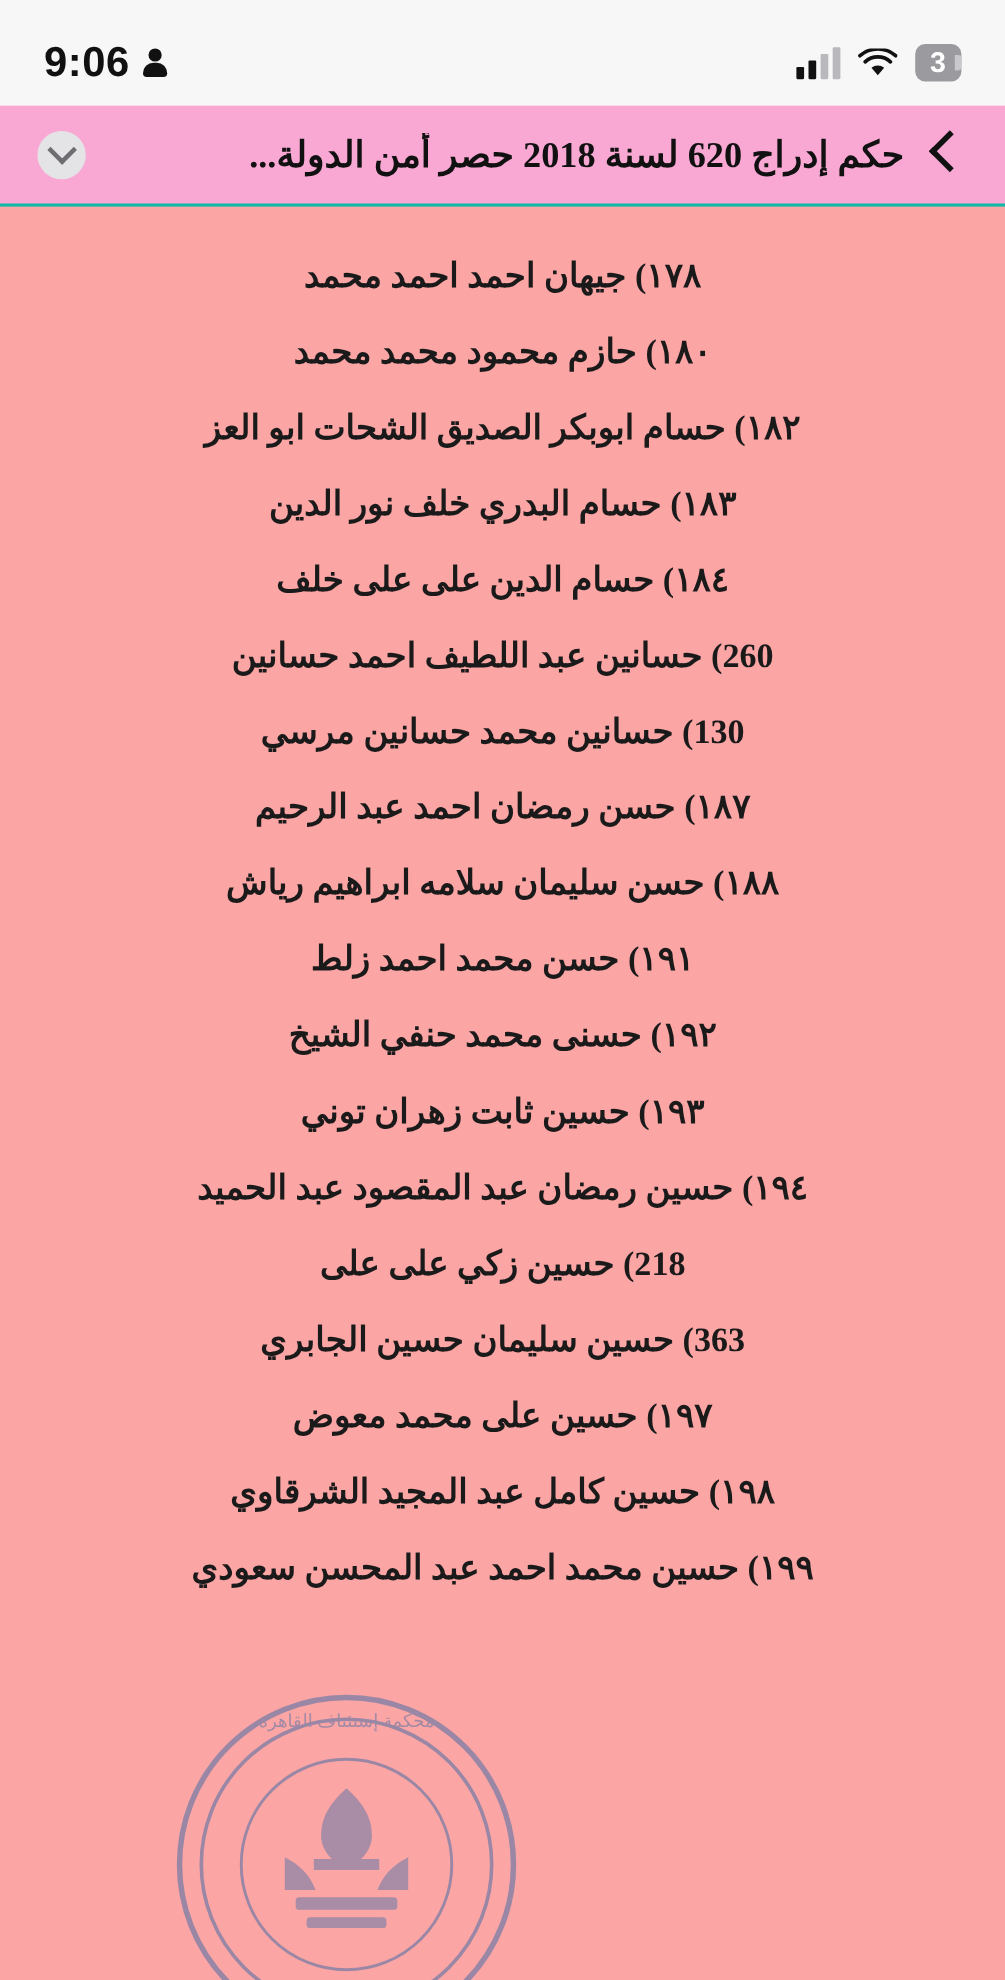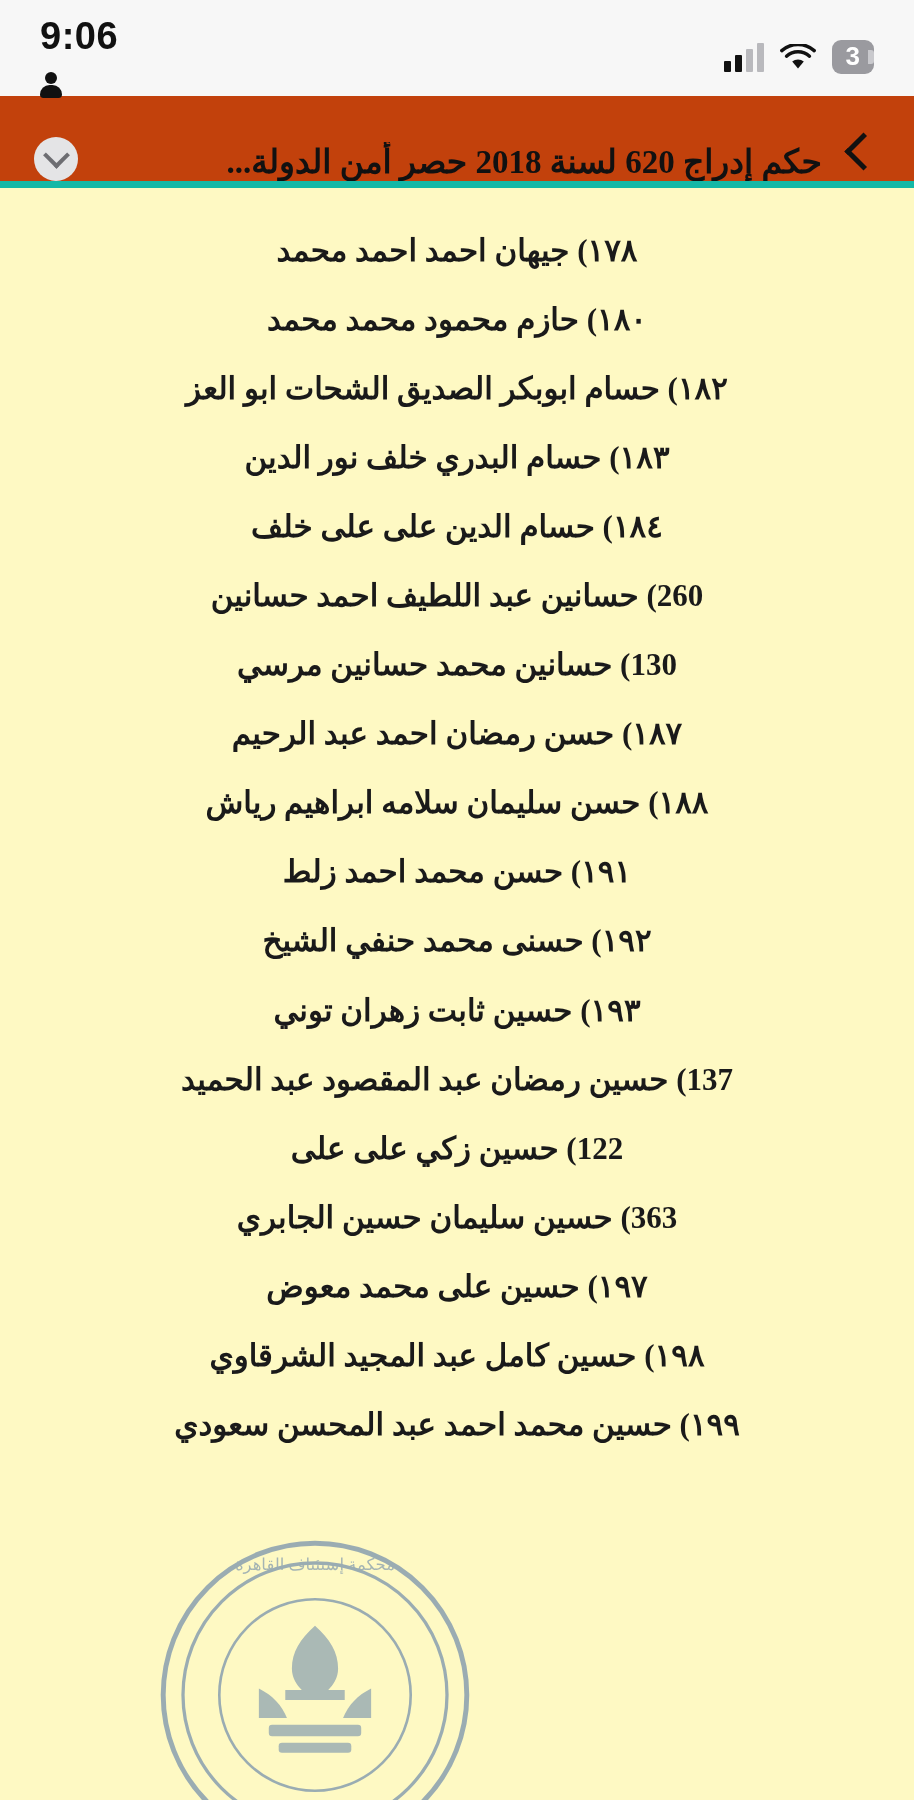--- a/index.html
+++ b/index.html
@@ -16,23 +16,22 @@
     height: 96px;
     background: #f7f7f7;
     display: flex;
     align-items: center;
     justify-content: space-between;
     padding: 18px 40px 0 40px;
     direction: ltr;
   }
   .status-left {
     display: flex;
-    align-items: flex-start;
+    align-items: center;
     gap: 12px;
-    flex-direction: column;
   }
   .status-time {
     font-family: "Liberation Sans", sans-serif;
     font-size: 38px;
     font-weight: 700;
     color: #111;
     letter-spacing: 0.5px;
   }
   .person-icon { width: 22px; height: 30px; position: relative; display:inline-block; }
   .person-icon::before {
@@ -78,24 +77,24 @@
   }
   .battery-tip {
     width: 6px; height: 14px; background:#c9c9cd;
     border-radius: 0 3px 3px 0; margin-left: -12px;
   }
   .batt-wrap { display:flex; align-items:center; gap: 6px; }
 
   
   .navbar {
     height: 92px;
-    background: #c2410c;
-    border-bottom: 7px solid #14b8a6;
-    display: flex;
-    align-items: flex-end;
+    background: #f9a8d4;
+    border-bottom: 3px solid #14b8a6;
+    display: flex;
+    align-items: center;
     padding: 0 34px;
     gap: 18px;
   }
   .nav-title {
     flex: 1;
     text-align: right;
     font-family: "Liberation Serif", serif;
     font-size: 33px;
     font-weight: 700;
     color: #111;
@@ -129,21 +128,21 @@
     content:"";
     width: 15px; height: 15px;
     border-right: 4px solid #6d6d72;
     border-bottom: 4px solid #6d6d72;
     transform: rotate(45deg) translate(-3px,-3px);
   }
 
   
   .doc {
     position: relative;
-    background: #fef9c3;
+    background: #fca5a5;
     height: calc(1800px - 96px - 92px);
     padding: 28px 56px 0 56px;
     overflow: hidden;
   }
   .doc-line {
     direction: rtl;
     text-align: center;
     font-family: "Liberation Serif", "DejaVu Serif", serif;
     font-size: 31px;
     font-weight: 700;
@@ -207,22 +206,22 @@
       <div class="doc-line">١٨٢) حسام ابوبكر الصديق الشحات ابو العز</div>
       <div class="doc-line">١٨٣) حسام البدري خلف نور الدين</div>
       <div class="doc-line">١٨٤) حسام الدين على على خلف</div>
       <div class="doc-line">260) حسانين عبد اللطيف احمد حسانين</div>
       <div class="doc-line">130) حسانين محمد حسانين مرسي</div>
       <div class="doc-line">١٨٧) حسن رمضان احمد عبد الرحيم</div>
       <div class="doc-line">١٨٨) حسن سليمان سلامه ابراهيم  رياش</div>
       <div class="doc-line">١٩١) حسن محمد احمد زلط</div>
       <div class="doc-line">١٩٢) حسنى محمد حنفي الشيخ</div>
       <div class="doc-line">١٩٣) حسين ثابت زهران توني</div>
-      <div class="doc-line">137) حسين رمضان عبد المقصود عبد الحميد</div>
-      <div class="doc-line">122) حسين زكي على على</div>
+      <div class="doc-line">١٩٤) حسين رمضان عبد المقصود عبد الحميد</div>
+      <div class="doc-line">218) حسين زكي على على</div>
       <div class="doc-line">363) حسين سليمان حسين الجابري</div>
       <div class="doc-line">١٩٧) حسين على محمد معوض</div>
       <div class="doc-line">١٩٨) حسين كامل عبد المجيد الشرقاوي</div>
       <div class="doc-line">١٩٩) حسين محمد احمد عبد المحسن سعودي</div>
     </div>
 
   <div class="seal">
     <svg viewBox="0 0 200 200" aria-hidden="true">
       <circle cx="100" cy="100" r="92" fill="none" stroke="#4a6fa5" stroke-width="3"></circle>
       <circle cx="100" cy="100" r="80" fill="none" stroke="#4a6fa5" stroke-width="2"></circle>

